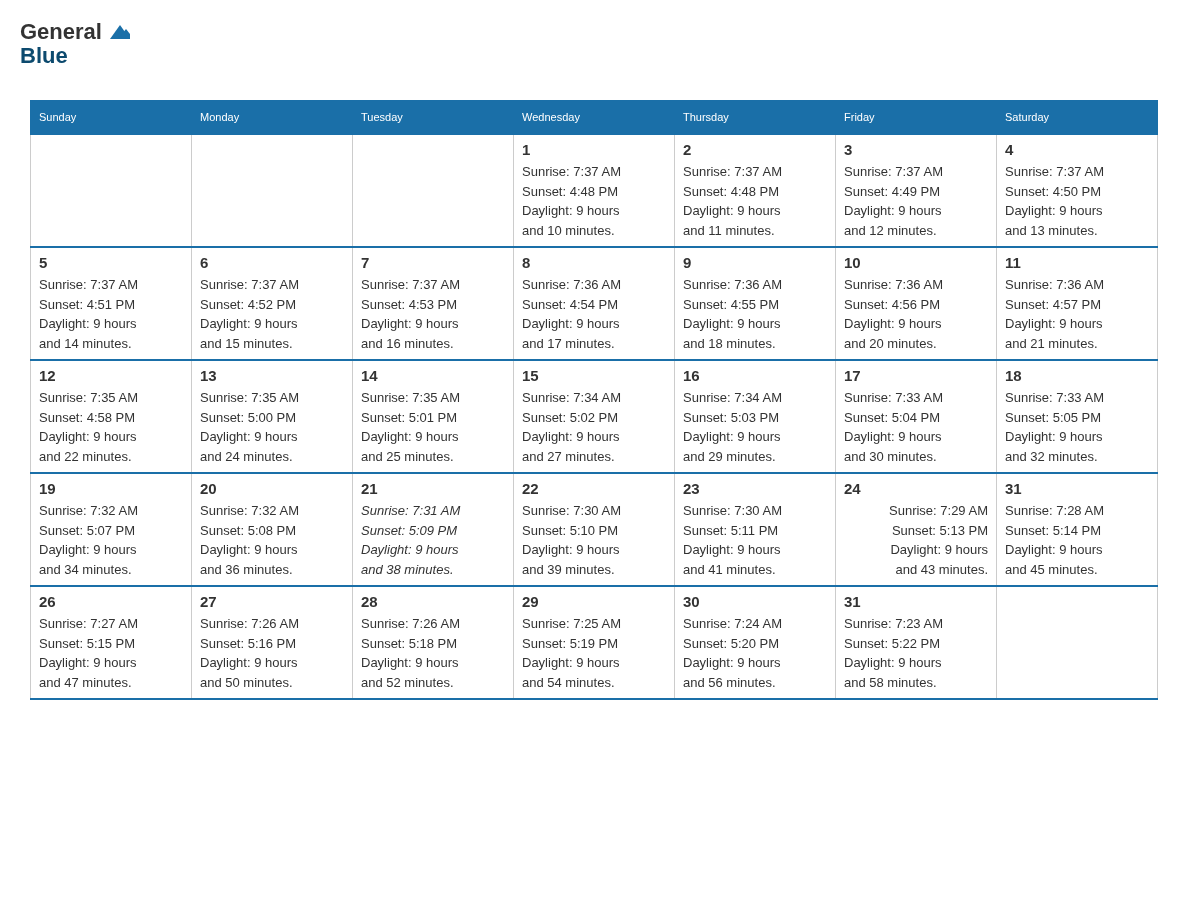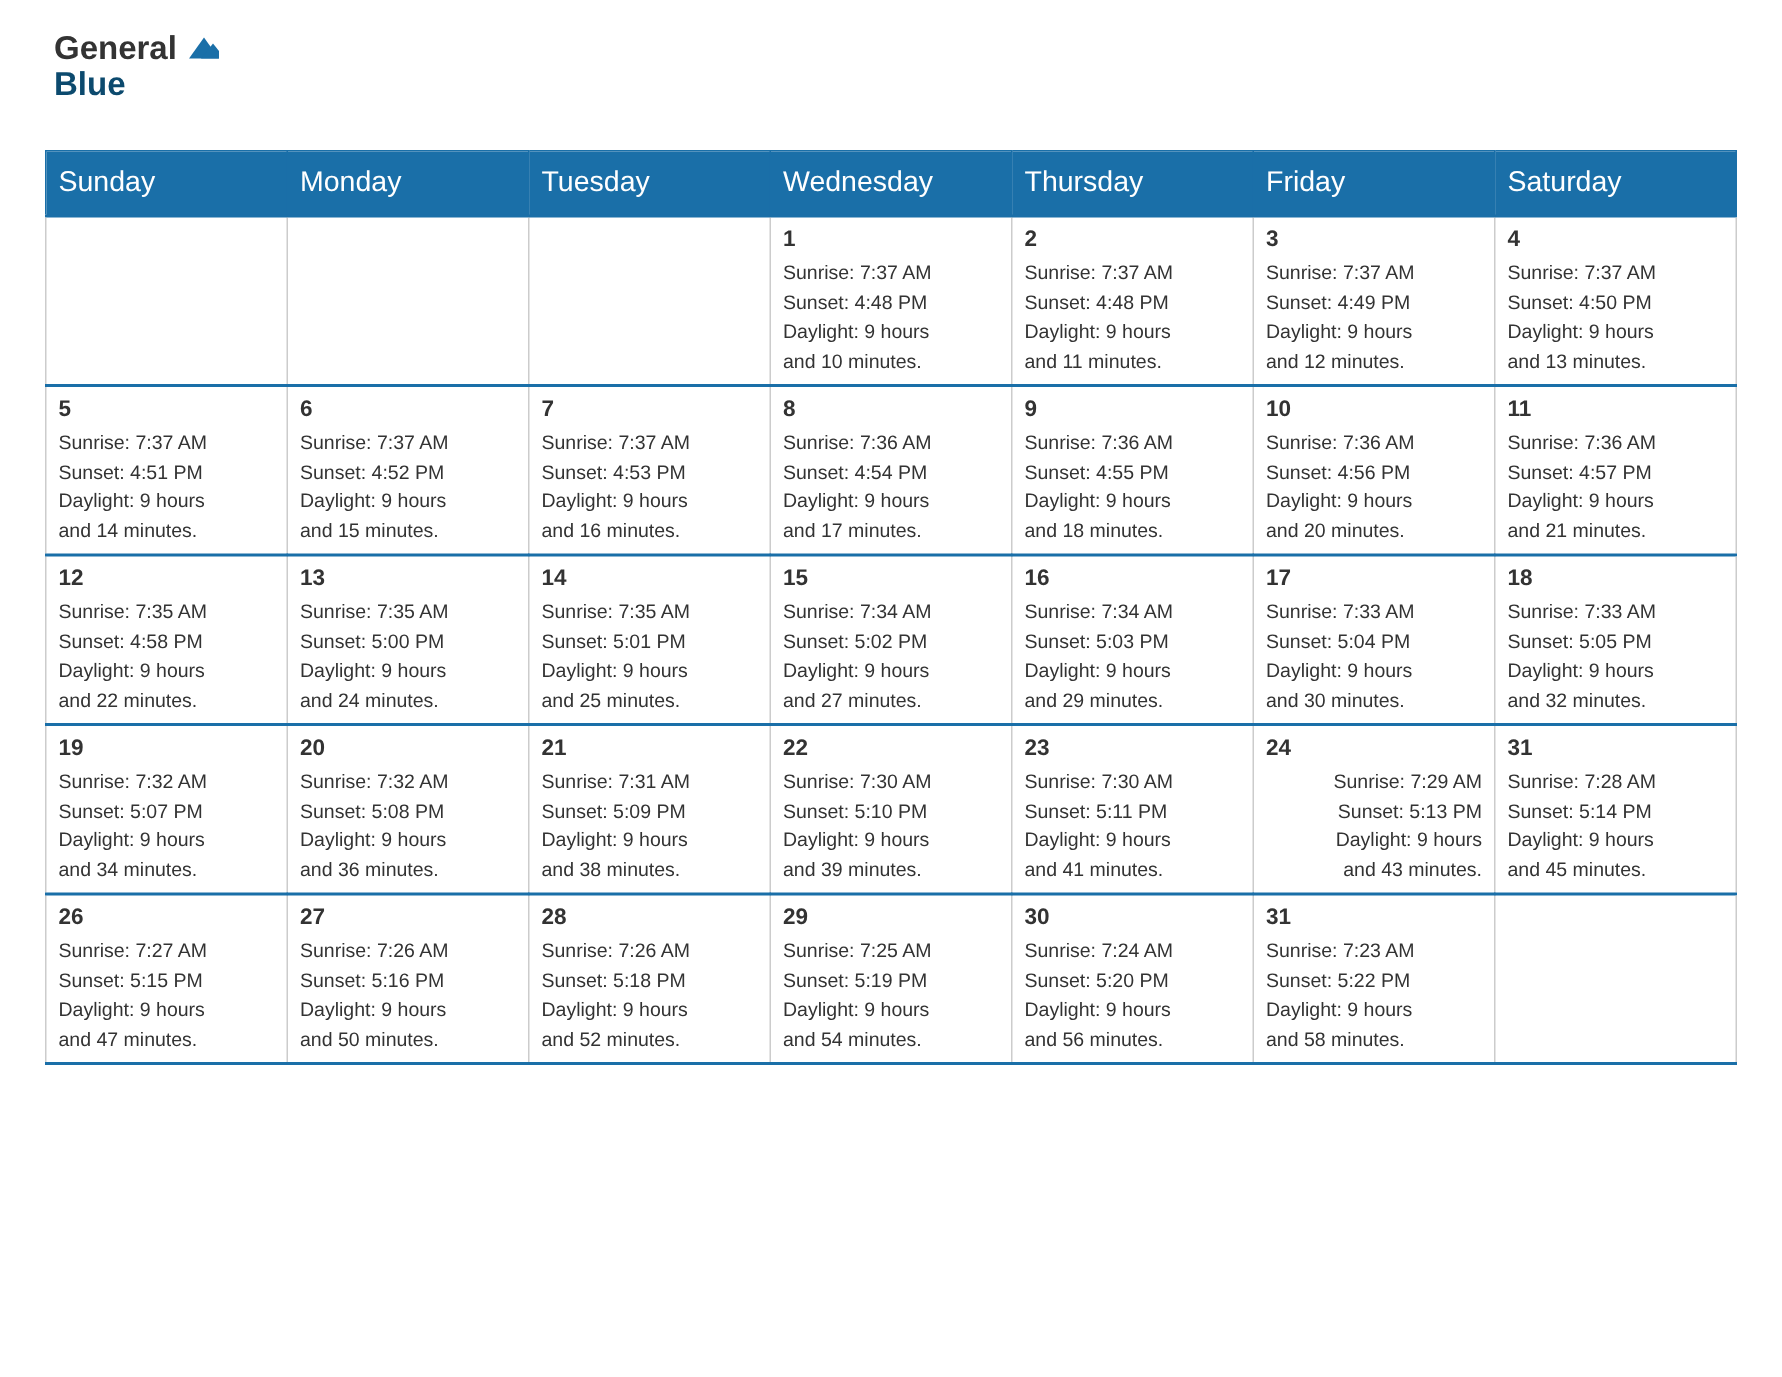--- a/index.html
+++ b/index.html
@@ -12,21 +12,21 @@
     }
     .calendar {
       width: 100%;
       border-collapse: collapse;
       margin-top: 8px;
     }
     .calendar th {
       background-color: #1a6fa8;
       color: #fff;
       padding: 10px 8px;
-      font-size: 19px;
+      font-size: 11px;
       font-weight: normal;
       text-align: left;
       border: 1px solid #1a6fa8;
     }
     .calendar td {
       border: 1px solid #ccc;
       vertical-align: top;
       padding: 6px 8px;
       width: calc(100% / 7);
       min-height: 110px;
@@ -48,21 +48,21 @@
       line-height: 1.5;
       color: #333;
     }
     .calendar tr {
       border-bottom: 2px solid #1a6fa8;
     }
   </style>
 </head>
 <body>
 
-<div style="position:absolute; top:20px; left:36px; display:flex; align-items:center; gap:0;">
+<div style="position:absolute; top:20px; left:20px; display:flex; align-items:center; gap:0;">
   <div style="display:flex; flex-direction:column; align-items:flex-start;">
     <span style="font-size:22px; font-weight:bold; color:#333; line-height:1.1;">General
       <svg width="20" height="20" viewBox="0 0 20 20" style="vertical-align:middle; margin-left:2px;">
         <polygon points="0,16 10,2 20,16" fill="#1a6fa8"></polygon>
         <polygon points="8,16 16,6 24,16" fill="#1a6fa8"></polygon>
       </svg>
     </span>
     <span style="font-size:22px; font-weight:bold; color:#0c4a6e; line-height:1.1;">Blue</span>
   </div>
 </div>
@@ -226,21 +226,21 @@
           </td>
           <td>
             <div class="day-number">20</div>
             <div class="day-info" style="white-space: pre-line;">Sunrise: 7:32 AM
 Sunset: 5:08 PM
 Daylight: 9 hours
 and 36 minutes.</div>
           </td>
           <td>
             <div class="day-number">21</div>
-            <div class="day-info" style="white-space: pre-line;">Sunrise: 7:31 AM
+            <div class="day-info" style="white-space: pre-line; font-style: italic;">Sunrise: 7:31 AM
 Sunset: 5:09 PM
 Daylight: 9 hours
 and 38 minutes.</div>
           </td>
           <td>
             <div class="day-number">22</div>
             <div class="day-info" style="white-space: pre-line;">Sunrise: 7:30 AM
 Sunset: 5:10 PM
 Daylight: 9 hours
 and 39 minutes.</div>

